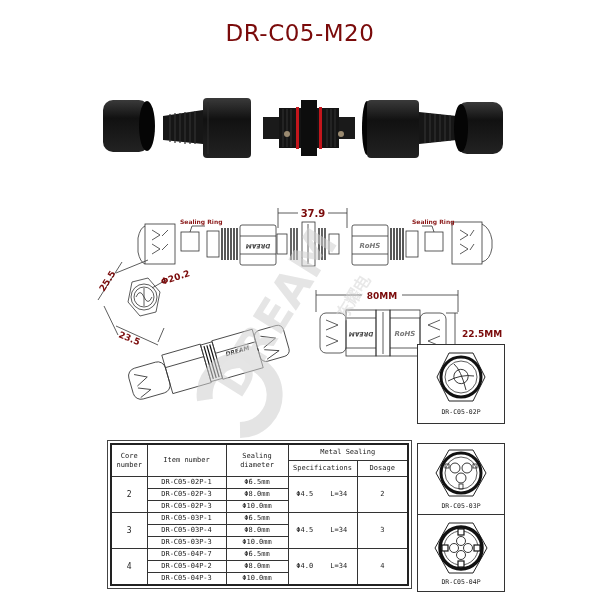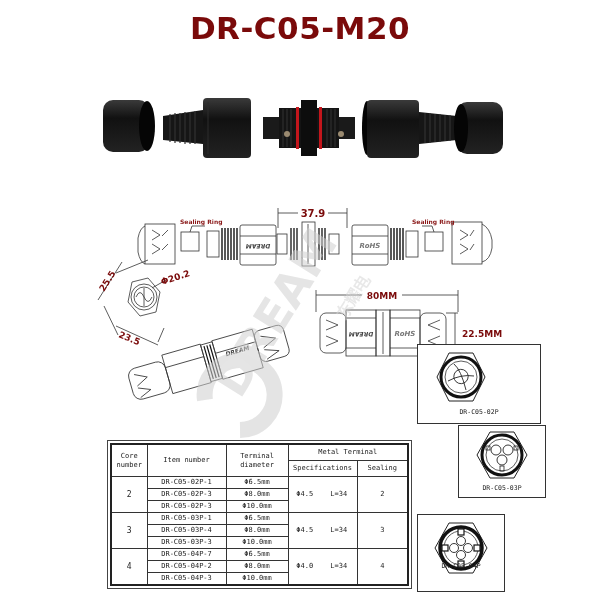--- a/index.html
+++ b/index.html
@@ -1,18 +1,18 @@
 <!DOCTYPE html>
 <html><head>
 <meta charset="utf-8">
 <style>
   html, body { margin:0; padding:0; background:#ffffff; }
   body { width:600px; height:600px; position:relative; overflow:hidden; font-family:"DejaVu Sans", sans-serif; }
   .abs { position:absolute; }
-  .title { left:0; top:10px; width:600px; text-align:center; font-family:"DejaVu Sans", sans-serif; font-weight:bold; font-size:31px; letter-spacing:0.5px; }
+  .title { left:0; top:20px; width:600px; text-align:center; font-family:"DejaVu Sans", sans-serif; font-weight:normal; font-size:23px; letter-spacing:0.5px; }
   .photo { left:95px; top:88px; width:420px; height:80px; }
   .drawing { left:0; top:0; width:600px; height:440px; }
   .watermark { left:0; top:0; width:600px; height:600px; pointer-events:none; }
 
   table.spec { position:absolute; left:110px; top:443px; width:297px; height:143px; border-collapse:collapse; border:2px solid #222; font-family:"DejaVu Sans Mono", monospace; font-size:7px; color:#222; table-layout:fixed; outline:1px solid #444; outline-offset:2px; }
   table.spec td, table.spec th { border:1px solid #333; text-align:center; padding:0; font-weight:normal; line-height:1.15; }
   table.spec th { height:15px; }
   table.spec td.sub { height:11px; }
 
   .variant-box { position:absolute; left:417px; width:86px; border:1px solid #333; background:#fff; }
@@ -243,26 +243,26 @@
       <col style="width:79px">
       <col style="width:62px">
       <col style="width:33px">
       <col style="width:36px">
       <col style="width:51px">
   </colgroup>
   <tbody>
       <tr>
     <th rowspan="2">Core number</th>
     <th rowspan="2">Item number</th>
-    <th rowspan="2">Terminal diameter</th>
-    <th colspan="3">Metal Terminal</th>
+    <th rowspan="2">Sealing diameter</th>
+    <th colspan="3">Metal Sealing</th>
   </tr>
   <tr>
     <th colspan="2">Specifications</th>
-    <th>Sealing</th>
+    <th>Dosage</th>
   </tr>
 
   <tr>
     <td rowspan="3" style="font-size:8px">2</td>
     <td class="sub">DR-C05-02P-1</td>
     <td class="sub">Φ6.5mm</td>
     <td rowspan="3" style="border-right:none">Φ4.5</td>
     <td rowspan="3" style="border-left:none">L=34</td>
     <td rowspan="3">2</td>
   </tr>
@@ -304,30 +304,30 @@
     <td class="sub">DR-C05-04P-2</td>
     <td class="sub">Φ8.0mm</td>
   </tr>
   <tr>
     <td class="sub">DR-C05-04P-3</td>
     <td class="sub">Φ10.0mm</td>
   </tr>
 </tbody>
   </table>
 
-<div class="variant-box" style="top:344px; height:78px;padding-left:36px;">
+<div class="variant-box" style="top:344px; height:78px;">
   <svg style="position:absolute; left:18px; top:5px;" width="50" height="54" viewBox="0 0 50 54">
     <polygon points="13,3 37,3 49,27 37,51 13,51 1,27" fill="#fff" stroke="#222" stroke-width="1"></polygon>
     <circle cx="25" cy="27" r="20" fill="none" stroke="#111" stroke-width="3"></circle>
     <circle cx="25" cy="27" r="16" fill="none" stroke="#333" stroke-width="0.8"></circle>
     <path d="M12 31 Q25 24 38 26 M18 14 Q25 20 30 40 M22 20 A6 6 0 1 1 28 33 A6 6 0 1 1 22 20" fill="none" stroke="#222" stroke-width="0.9"></path>
   </svg>
   <div class="variant-lbl" style="top:63px;">DR-C05-02P</div>
 </div>
-<div class="variant-box" style="top:425px; height:71px;margin-left:41px;">
+<div class="variant-box" style="top:443px; height:71px;">
   <svg style="position:absolute; left:17px; top:4px;" width="52" height="50" viewBox="0 0 52 50">
     <polygon points="14,2 38,2 51,25 38,48 14,48 1,25" fill="#fff" stroke="#222" stroke-width="1"></polygon>
     <circle cx="26" cy="25" r="20" fill="none" stroke="#111" stroke-width="3"></circle>
     <circle cx="26" cy="25" r="16" fill="none" stroke="#333" stroke-width="0.8"></circle>
     <circle cx="20" cy="20" r="5" fill="none" stroke="#222" stroke-width="0.9"></circle>
     <circle cx="32" cy="20" r="5" fill="none" stroke="#222" stroke-width="0.9"></circle>
     <circle cx="26" cy="30" r="5" fill="none" stroke="#222" stroke-width="0.9"></circle>
     <rect x="24" y="36" width="4" height="5" fill="none" stroke="#222" stroke-width="0.8"></rect>
     <rect x="10" y="16" width="4" height="4" fill="none" stroke="#222" stroke-width="0.8"></rect>
     <rect x="38" y="16" width="4" height="4" fill="none" stroke="#222" stroke-width="0.8"></rect>
@@ -341,14 +341,14 @@
     <circle cx="27" cy="27" r="17" fill="none" stroke="#333" stroke-width="0.8"></circle>
     <circle cx="27" cy="20" r="4.5" fill="none" stroke="#222" stroke-width="0.9"></circle>
     <circle cx="27" cy="34" r="4.5" fill="none" stroke="#222" stroke-width="0.9"></circle>
     <circle cx="20" cy="27" r="4.5" fill="none" stroke="#222" stroke-width="0.9"></circle>
     <circle cx="34" cy="27" r="4.5" fill="none" stroke="#222" stroke-width="0.9"></circle>
     <rect x="24" y="8" width="6" height="6" fill="#fff" stroke="#111" stroke-width="1.2"></rect>
     <rect x="24" y="40" width="6" height="6" fill="#fff" stroke="#111" stroke-width="1.2"></rect>
     <rect x="8" y="24" width="6" height="6" fill="#fff" stroke="#111" stroke-width="1.2"></rect>
     <rect x="40" y="24" width="6" height="6" fill="#fff" stroke="#111" stroke-width="1.2"></rect>
   </svg>
-  <div class="variant-lbl" style="top:47px;">DR-C05-04P</div>
+  <div class="variant-lbl" style="top:63px;">DR-C05-04P</div>
 </div>
 
 </body></html>

